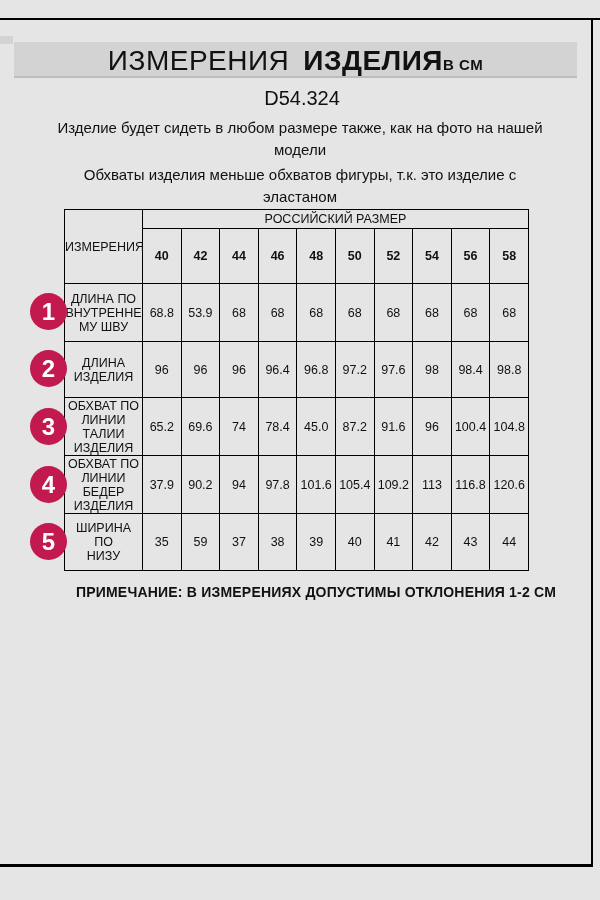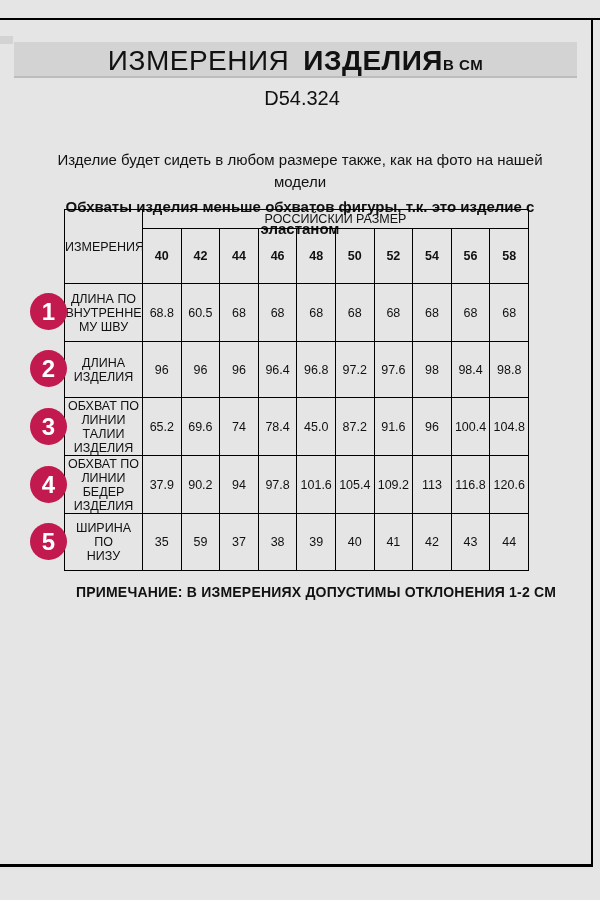--- a/index.html
+++ b/index.html
@@ -20,24 +20,23 @@
     border-bottom:2px solid #bcbcbc;box-sizing:border-box;padding-top:3px;
   }
   .titlebar .t1{font-size:28px;font-weight:400;letter-spacing:.5px;}
   .titlebar .t2{font-size:28px;font-weight:700;letter-spacing:.5px;margin-left:14px;}
   .titlebar .t3{font-size:15px;font-weight:700;margin-left:0;letter-spacing:.5px;}
 
   .code{position:absolute;left:0;top:87px;width:524px;text-align:center;font-size:20px;margin-left:40px;}
   .para{
     position:absolute;left:40px;width:520px;text-align:center;font-size:15px;line-height:22px;
     white-space:pre-line;
-    margin-top:32px;
   }
   .p1{top:117px;}
-  .p2{top:164px;font-weight:bold;}
+  .p2{top:164px;}
 
   
   table.meas{
     position:absolute;left:64px;top:209px;width:464px;border-collapse:collapse;table-layout:fixed;
   }
   table.meas td{
     border:1.5px solid #000;text-align:center;vertical-align:middle;padding:0;
     font-size:12.5px;color:#111;box-sizing:border-box;
   }
   td.corner{font-size:13px;}
@@ -111,21 +110,21 @@
         <td class="size-cell">54</td>
         <td class="size-cell">56</td>
         <td class="size-cell">58</td>
       </tr>
 
       <tr class="r0">
         <td class="lbl">ДЛИНА ПО
 ВНУТРЕННЕ
 МУ ШВУ</td>
         <td class="val">68.8</td>
-        <td class="val">60.5</td>
+        <td class="val">53.9</td>
         <td class="val">68</td>
         <td class="val">68</td>
         <td class="val">68</td>
         <td class="val">68</td>
         <td class="val">68</td>
         <td class="val">68</td>
         <td class="val">68</td>
         <td class="val">68</td>
       </tr>
 

